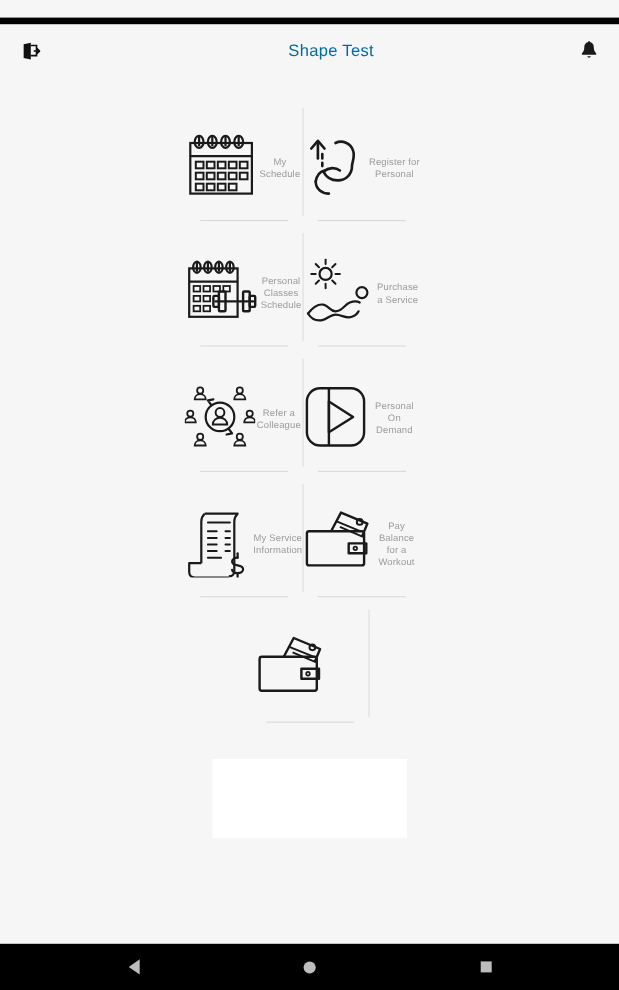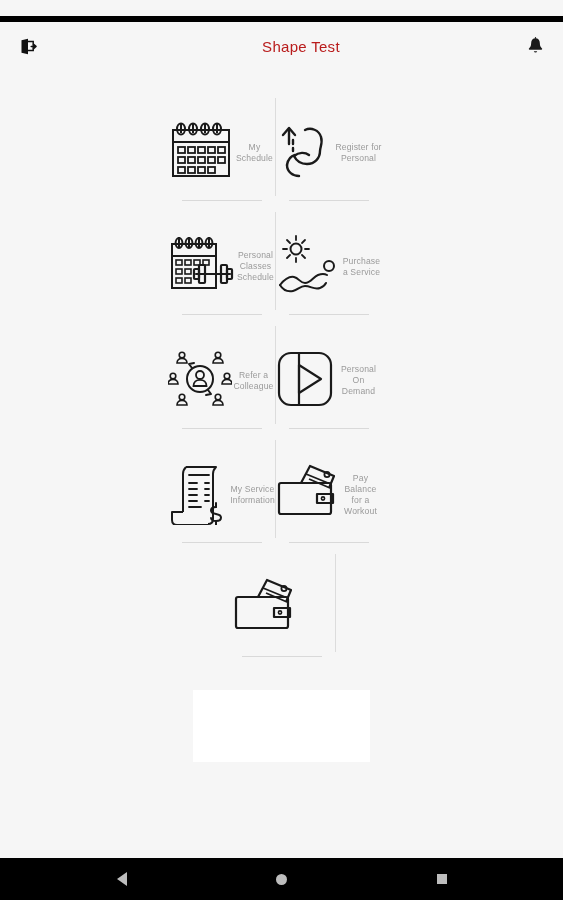--- a/index.html
+++ b/index.html
@@ -22,21 +22,21 @@
   .sb-ico { display: inline-block; opacity: .92; }
   .sb-time { font-size: 11px; font-weight: bold; letter-spacing: .2px; margin-left: 3px; }
 
   
   .appbar {
     position: absolute; top: 22px; left: 0; width: 563px; height: 48px;
     background: #f6f6f6; display: flex; align-items: center; padding: 0 14px;
   }
   .appbar-title {
     position: absolute; left: 0; right: 0; text-align: center;
-    font-size: 15px; color: #b91c1c; letter-spacing: .3px; pointer-events: none; margin-left: 39px;
+    font-size: 15px; color: #0369a1; letter-spacing: .3px; pointer-events: none; margin-left: 39px;
   }
   .icon-btn {
     width: 28px; height: 28px; display: flex; align-items: center; justify-content: center;
     position: relative; z-index: 2; background: none; border: none; cursor: pointer;
   }
   .appbar-spacer { flex: 1; }
 
   
   .content {
     position: absolute; top: 78px; left: 0; width: 563px; height: 780px;

